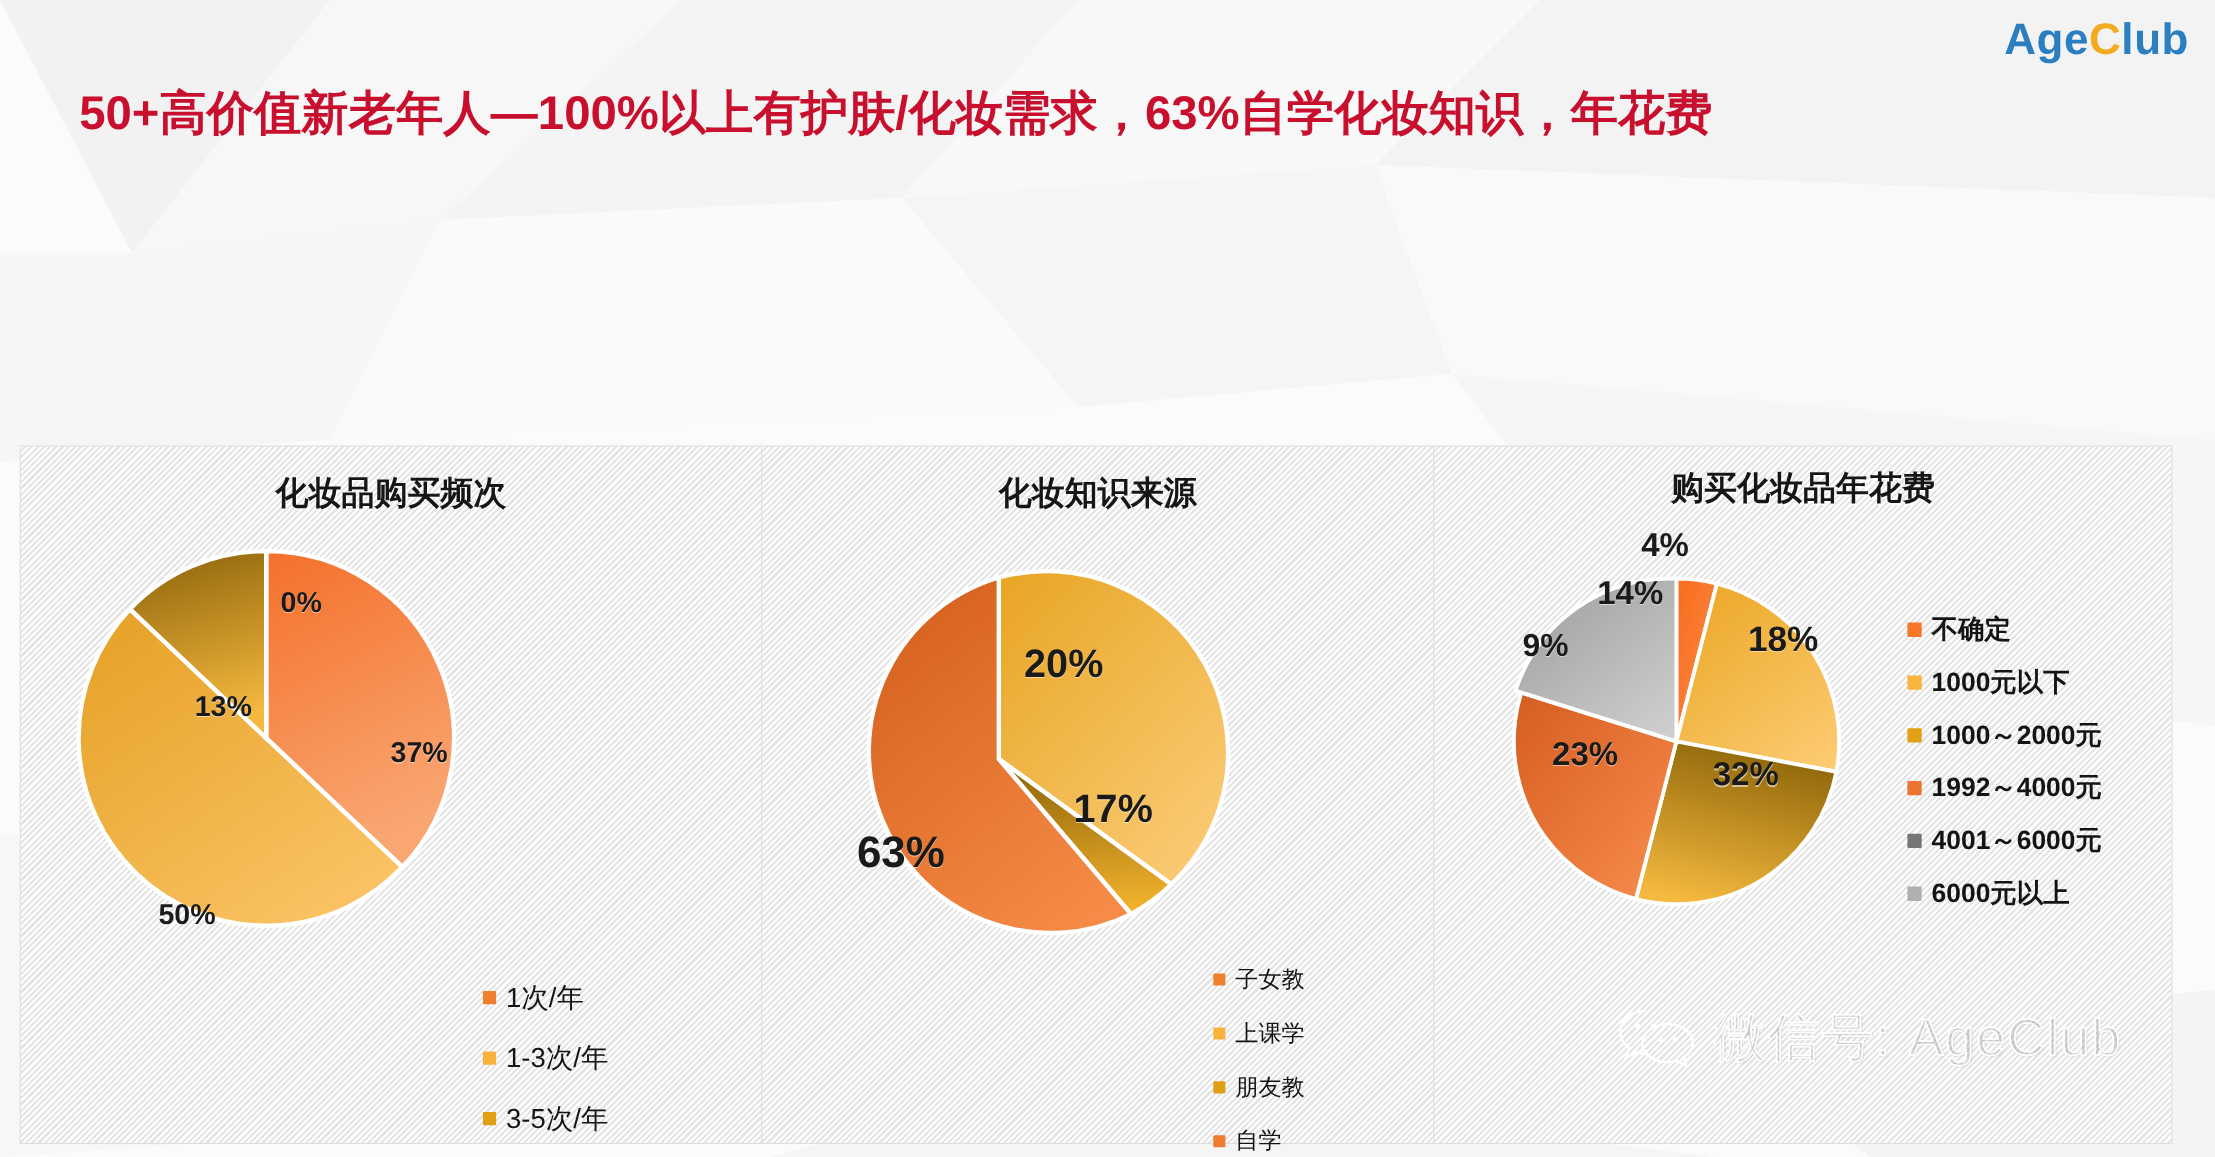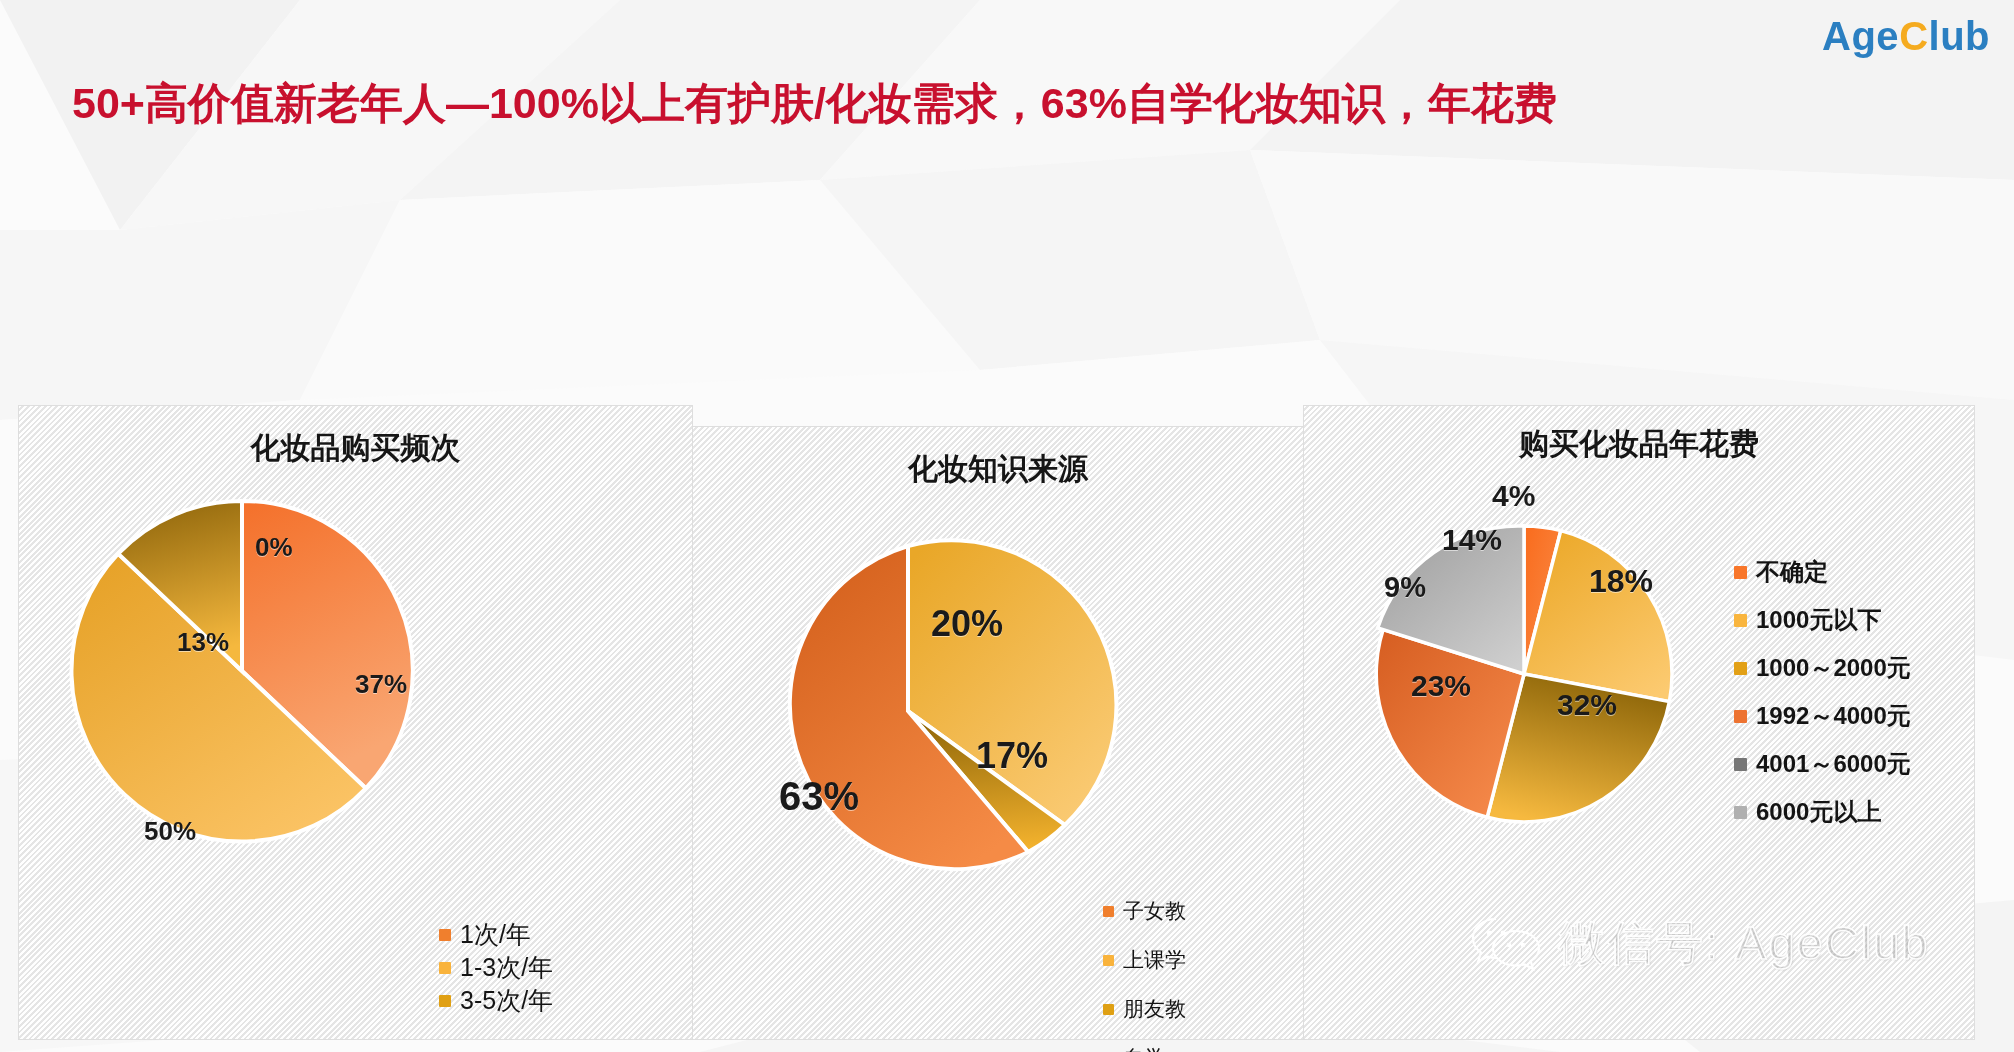--- a/index.html
+++ b/index.html
@@ -35,21 +35,21 @@
     position:relative;
     background-color:#f7f7f7;
     background-image:repeating-linear-gradient(
       135deg,
       rgba(255,255,255,.95) 0px, rgba(255,255,255,.95) 2px,
       rgba(214,214,214,.55) 2px, rgba(214,214,214,.55) 4px);
     border:1px solid #dedede;
     box-sizing:border-box;
   }
   .panel.p1{width:675px;}
-  .panel.p2{width:612px;margin-left:-1px;margin-top:21px;}
+  .panel.p2{width:612px;margin-left:-1px;}
   .panel.p3{width:672px;margin-left:-1px;}
 
   .chart-title{
     position:absolute;left:0;right:0;top:22px;text-align:center;
     font-size:30px;font-weight:bold;color:#161616;
     text-shadow:1px 1px 0 rgba(255,255,255,.9);
   }
   .p3 .chart-title{top:18px;}
 
   .pie-wrap{position:absolute;}
@@ -61,21 +61,21 @@
   }
 
   .legend{position:absolute;display:flex;flex-direction:column;}
   .legend-item{display:flex;align-items:center;white-space:nowrap;}
   .legend-swatch{
     width:13px;height:13px;margin-right:9px;flex:0 0 auto;border-radius:1px;
   }
   .legend-label{font-weight:bold;color:#141414;}
 
   
-  .lg1{left:420px;top:512px;}
+  .lg1{left:420px;top:484px;gap:22px;}
   .lg1 .legend-label{font-size:25px;font-weight:normal;}
   .lg1 .legend-swatch{width:12px;height:12px;}
 
   .lg2{left:410px;top:470px;gap:21px;}
   .lg2 .legend-label{font-size:21px;font-weight:normal;}
   .lg2 .legend-swatch{width:11px;height:11px;}
 
   .lg3{left:430px;top:150px;gap:16px;}
   .lg3 .legend-label{font-size:24px;}
   .lg3 .legend-swatch{width:13px;height:13px;}
@@ -273,21 +273,21 @@
 
         <path d="M160 160 L13.7 113.9 A148 148 0 0 1 160 12 Z" fill="url(#g3f)" stroke="#ffffff" stroke-width="3.5"></path>
       </svg>
     </div>
 
     <span class="slice-label" style="left:188px;top:73px;font-size:30px;">4%</span>
     <span class="slice-label" style="left:285px;top:157px;font-size:32px;">18%</span>
     <span class="slice-label" style="left:253px;top:282px;font-size:30px;">32%</span>
     <span class="slice-label" style="left:107px;top:263px;font-size:30px;">23%</span>
     <span class="slice-label" style="left:80px;top:165px;font-size:29px;">9%</span>
-    <span class="slice-label" style="left:138px;top:117px;font-size:30px;">14%</span>
+    <span class="slice-label" style="left:148px;top:117px;font-size:30px;">14%</span>
 
     <div class="legend lg3">
       <div class="legend-item">
         <span class="legend-swatch" style="background:#f8762a"></span>
         <span class="legend-label">不确定</span>
       </div>
       <div class="legend-item">
         <span class="legend-swatch" style="background:#f9b53e"></span>
         <span class="legend-label">1000元以下</span>
       </div>

